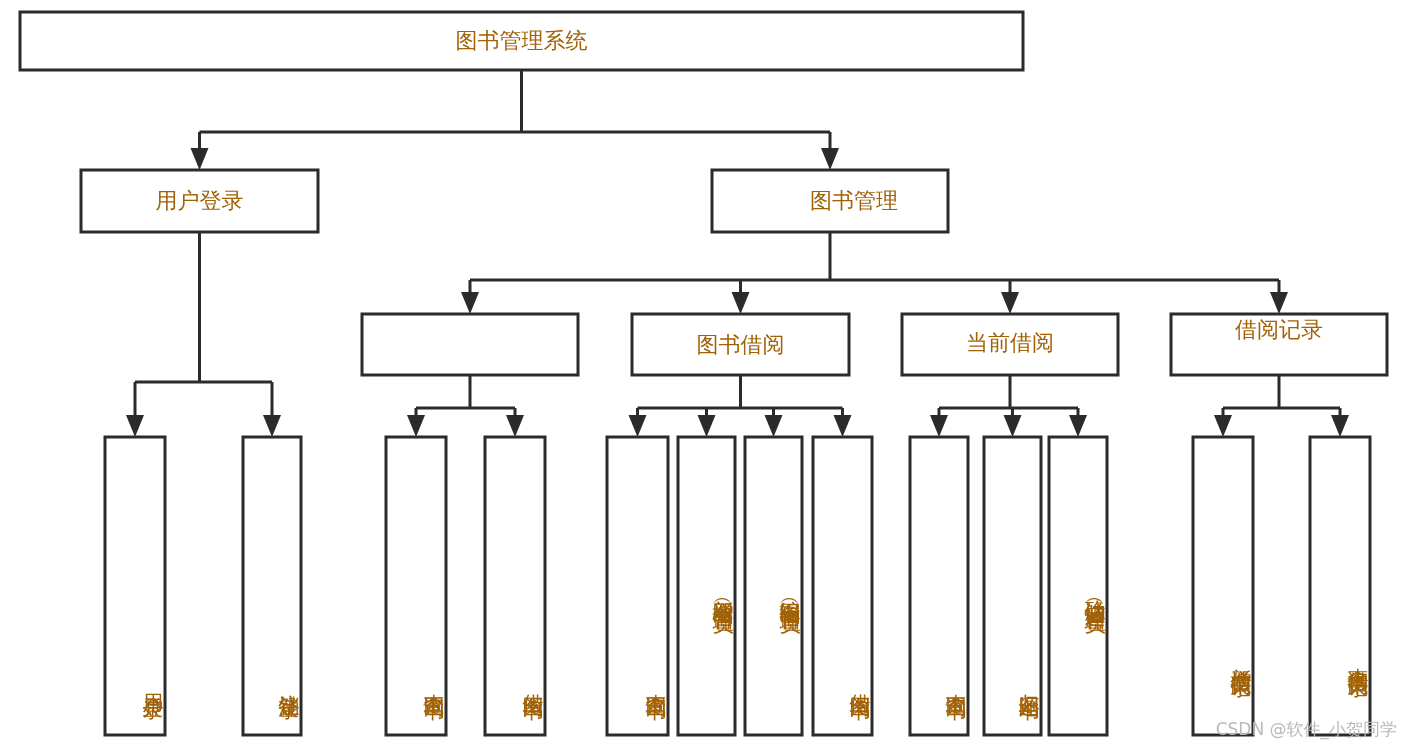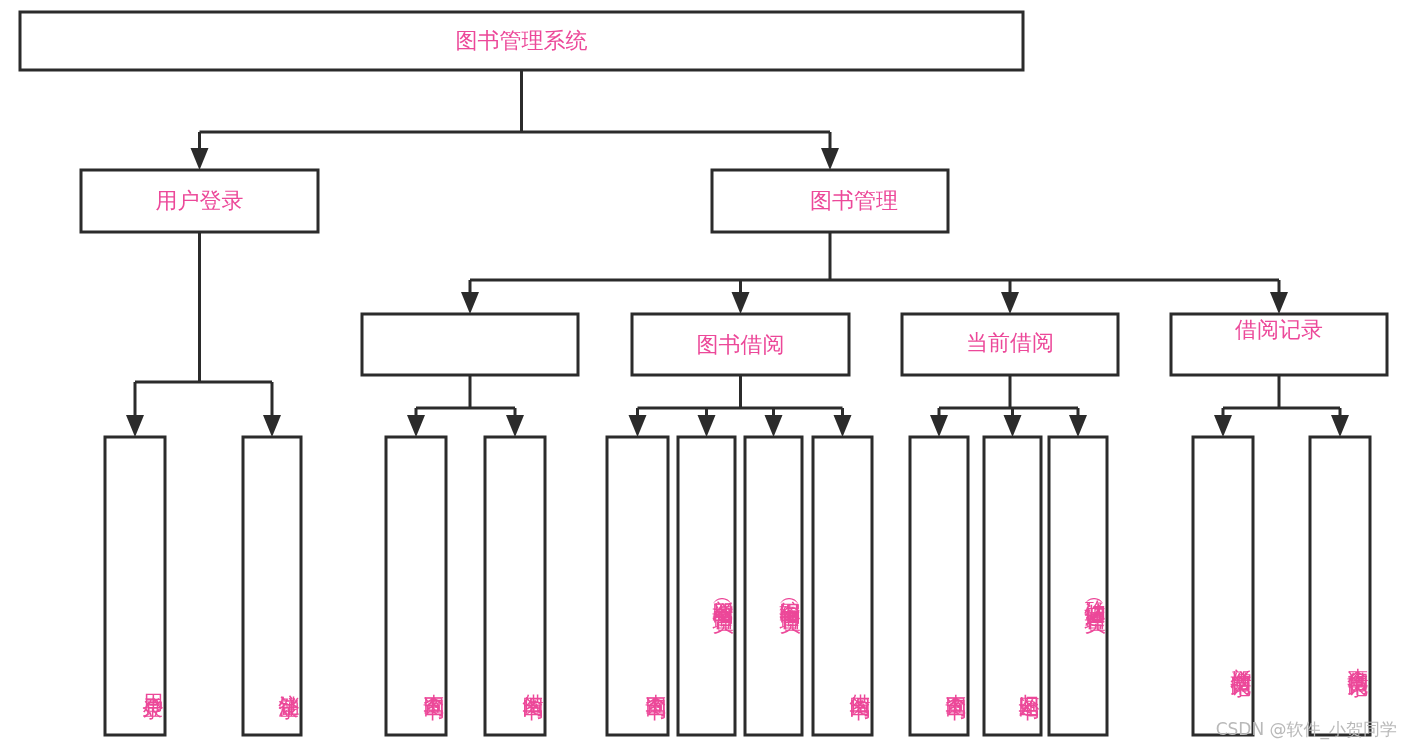--- a/index.html
+++ b/index.html
@@ -40,21 +40,21 @@
   }
   .arrow-head {
     fill: #2b2b2b;
     stroke: none;
   }
   .node-label {
     position: absolute;
     display: flex;
     align-items: center;
     justify-content: center;
-    color: #ec4899;
+    color: #a16207;
     font-family: "DejaVu Sans", "Liberation Sans", sans-serif;
     line-height: 1.18;
     pointer-events: none;
     white-space: nowrap;
   }
   .node-label.horizontal {
     font-size: 22px;
   }
   .node-label.vertical {
     writing-mode: vertical-rl;

